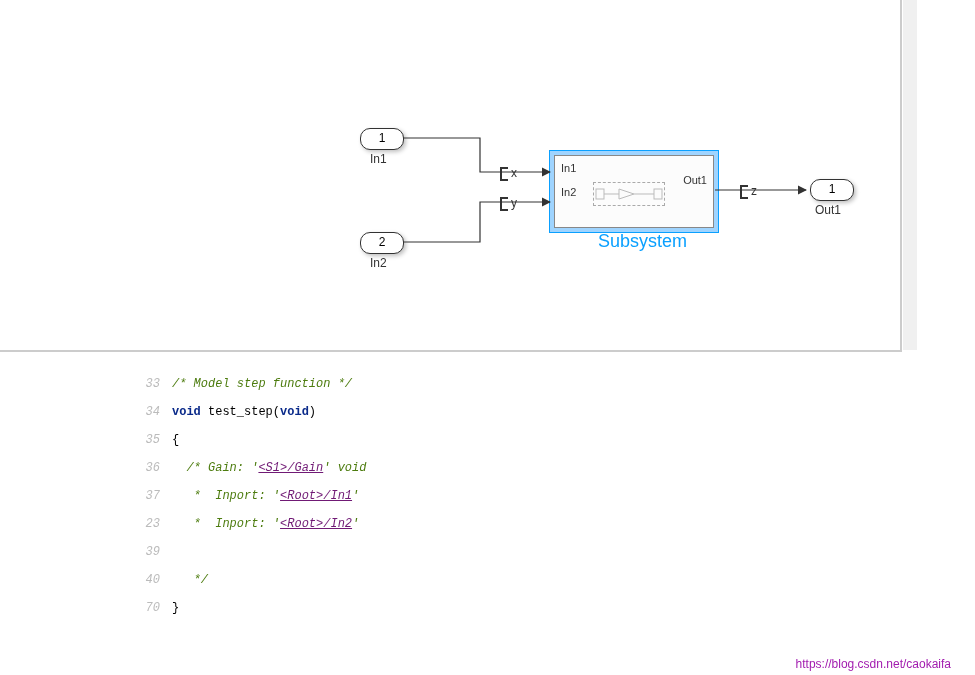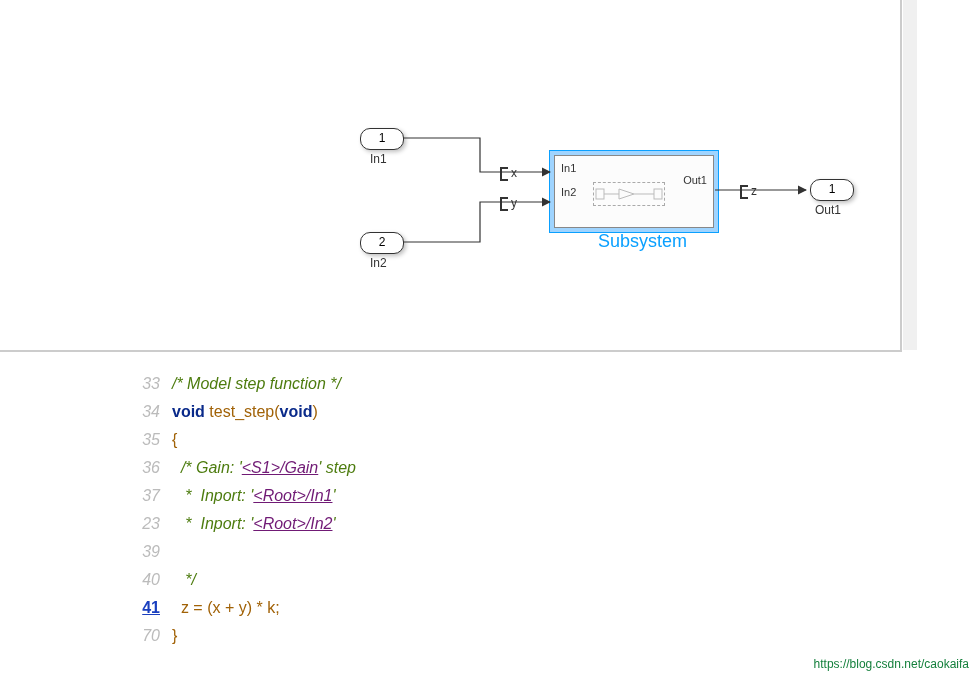--- a/index.html
+++ b/index.html
@@ -8,29 +8,29 @@
   .port-lbl{position:absolute;font-size:12px;color:#333}
   .bus-tag{position:absolute;font-size:12px;color:#333}
   .bus-tag::before{content:"";display:inline-block;width:6px;height:10px;border-left:2px solid #333;border-top:2px solid #333;border-bottom:2px solid #333;margin-right:3px;vertical-align:middle}
   .sub{position:absolute;left:554px;top:155px;width:160px;height:73px;background:#fcfcfc;border:1px solid #888;box-shadow:0 0 0 4px #9fd4ff,0 0 0 5px #0aa0ff;box-sizing:border-box}
   .sub .pin{position:absolute;left:6px;font-size:11px;color:#333}
   .sub .pinout{position:absolute;right:6px;font-size:11px;color:#333}
   .sub-mini{position:absolute;left:38px;top:26px;width:70px;height:22px;border:1px dashed #aaa}
   .sub-mini svg{width:100%;height:100%}
   .sub-lbl{position:absolute;font-size:18px;color:#0aa0ff}
   svg.wires{position:absolute;left:0;top:0;width:900px;height:350px;pointer-events:none}
-  .code{position:absolute;left:120px;top:370px;width:700px;font-family:Liberation Sans, sans-serif;font-size:16px;line-height:28px}
+  .code{position:absolute;left:120px;top:370px;width:700px;font-family:Liberation Mono, monospace;font-size:12px;line-height:28px}
   .line{display:flex}
   .ln{width:40px;color:#bbb;text-align:right;padding-right:12px;font-style:italic}
   .ln.hl{color:#1a3fbf;font-style:normal;font-weight:bold;text-decoration:underline}
   .c-comment{color:#4d7c0f;font-style:italic}
   .c-link{color:#701a75;font-style:italic;text-decoration:underline}
   .c-kw{color:#0a2a8a;font-weight:bold}
-  .c-plain{color:#a16207}
-  .watermark{position:absolute;right:6px;bottom:4px;font-size:12px;color:#15803d;font-family:Arial}
+  .c-plain{color:#000000}
+  .watermark{position:absolute;right:24px;bottom:4px;font-size:12px;color:#a21caf;font-family:Arial}
   .scrollbar{position:absolute;left:903px;top:0;width:14px;height:350px;background:#f0f0f0}
 </style>
 </head>
 <body>
 
 <div class="canvas">
 
   <div class="port" style="left:360px;top:128px">
     <span>1</span>
   </div>
@@ -91,40 +91,36 @@
     <div class="line">
       <div class="ln">34</div>
       <div style="white-space: pre;"><span class="c-kw">void</span><span class="c-plain"> test_step(</span><span class="c-kw">void</span><span class="c-plain">)</span></div>
     </div>
     <div class="line">
       <div class="ln">35</div>
       <div style="white-space: pre;"><span class="c-plain">{</span></div>
     </div>
     <div class="line">
       <div class="ln">36</div>
-      <div style="white-space: pre;"><span class="c-comment">  /* Gain: '</span><span class="c-link">&lt;S1&gt;/Gain</span><span class="c-comment">' step</span></div>
+      <div style="white-space: pre;"><span class="c-comment">  /* Gain: '</span><span class="c-link">&lt;S1&gt;/Gain</span><span class="c-comment">' void</span></div>
     </div>
     <div class="line">
       <div class="ln">37</div>
       <div style="white-space: pre;"><span class="c-comment">   *  Inport: '</span><span class="c-link">&lt;Root&gt;/In1</span><span class="c-comment">'</span></div>
     </div>
     <div class="line">
       <div class="ln">23</div>
       <div style="white-space: pre;"><span class="c-comment">   *  Inport: '</span><span class="c-link">&lt;Root&gt;/In2</span><span class="c-comment">'</span></div>
     </div>
     <div class="line">
       <div class="ln">39</div>
     </div>
     <div class="line">
       <div class="ln">40</div>
       <div style="white-space: pre;"><span class="c-comment">   */</span></div>
     </div>
     <div class="line">
-      <div class="ln hl">41</div>
-      <div style="white-space: pre;"><span class="c-plain">  z = (x + y) * k;</span></div>
-    </div>
-    <div class="line">
       <div class="ln">70</div>
       <div style="white-space: pre;"><span class="c-plain">}</span></div>
     </div>
   </div>
 
 <div class="watermark">https://blog.csdn.net/caokaifa</div>
 
 </body></html>

